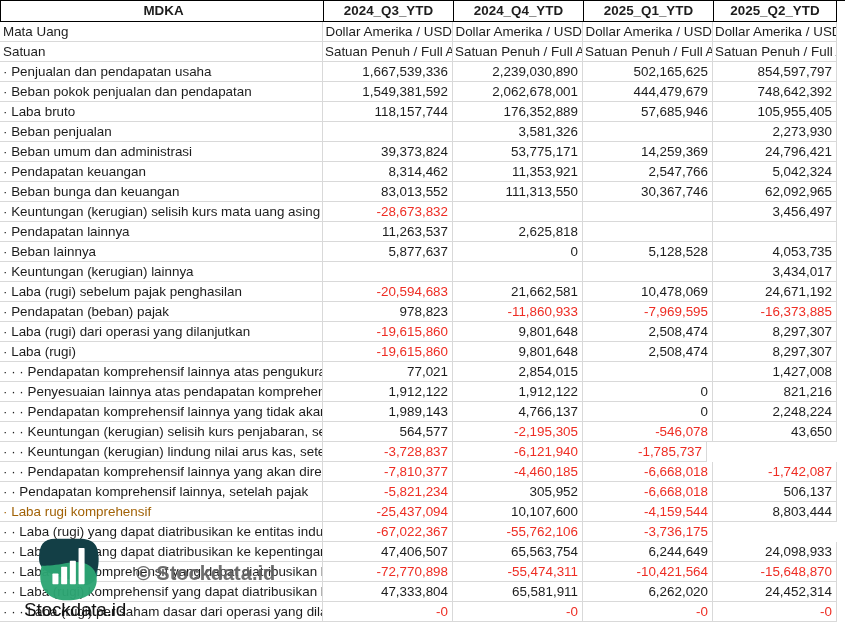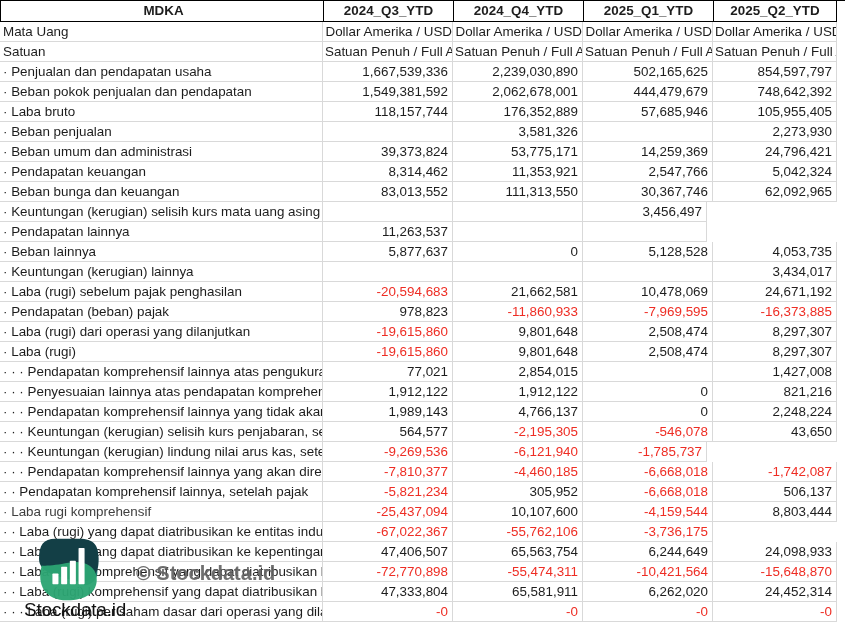--- a/index.html
+++ b/index.html
@@ -11,21 +11,21 @@
          font-weight:bold;text-align:center;line-height:19px;overflow:hidden;white-space:nowrap;}
   .hcell:last-child{border-right:1px solid #000;}
   .cell{box-sizing:border-box;border-right:1px solid #d9d9d9;border-bottom:1px solid #d9d9d9;
         line-height:19px;overflow:hidden;white-space:nowrap;}
   .label-col{width:323px;padding-left:3px;}
   .val-col{width:130px;}
   .val-col.c3{width:124px;}
   .num{text-align:right;padding-right:4px;}
   .meta-val{text-align:right;padding-left:2px;}
   .neg{color:#ee2d24;}
-  .muted{color:#404040;}
+  .muted{color:#a16207;}
   
   .wm-logo{position:absolute;left:35px;top:536px;width:67px;height:67px;}
   .wm-brand{position:absolute;left:24px;top:599px;font-size:19px;font-weight:normal;
             color:#111111;letter-spacing:-0.2px;}
   .wm-copy{position:absolute;left:136px;top:562px;font-size:20px;font-weight:bold;
            color:rgba(100,100,100,0.92);}
 </style>
 </head>
 <body>
 
@@ -96,27 +96,29 @@
       </div>
       <div class="row">
         <div class="cell label-col">· Beban bunga dan keuangan</div>
         <div class="cell val-col c0 num">83,013,552</div>
         <div class="cell val-col c1 num">111,313,550</div>
         <div class="cell val-col c2 num">30,367,746</div>
         <div class="cell val-col c3 num">62,092,965</div>
       </div>
       <div class="row">
         <div class="cell label-col">· Keuntungan (kerugian) selisih kurs mata uang asing</div>
+        <div class="cell val-col c0 num neg">-28,673,832</div>
         <div class="cell val-col c1 num"></div>
         <div class="cell val-col c2 num"></div>
         <div class="cell val-col c3 num">3,456,497</div>
       </div>
       <div class="row">
         <div class="cell label-col">· Pendapatan lainnya</div>
         <div class="cell val-col c0 num">11,263,537</div>
+        <div class="cell val-col c1 num">2,625,818</div>
         <div class="cell val-col c2 num"></div>
         <div class="cell val-col c3 num"></div>
       </div>
       <div class="row">
         <div class="cell label-col">· Beban lainnya</div>
         <div class="cell val-col c0 num">5,877,637</div>
         <div class="cell val-col c1 num">0</div>
         <div class="cell val-col c2 num">5,128,528</div>
         <div class="cell val-col c3 num">4,053,735</div>
       </div>
@@ -178,21 +180,21 @@
       </div>
       <div class="row">
         <div class="cell label-col">· · · Keuntungan (kerugian) selisih kurs penjabaran, setelah pajak</div>
         <div class="cell val-col c0 num">564,577</div>
         <div class="cell val-col c1 num neg">-2,195,305</div>
         <div class="cell val-col c2 num neg">-546,078</div>
         <div class="cell val-col c3 num">43,650</div>
       </div>
       <div class="row">
         <div class="cell label-col">· · · Keuntungan (kerugian) lindung nilai arus kas, setelah pajak</div>
-        <div class="cell val-col c0 num neg">-9,269,536</div>
+        <div class="cell val-col c0 num neg">-3,728,837</div>
         <div class="cell val-col c2 num neg">-6,121,940</div>
         <div class="cell val-col c3 num neg">-1,785,737</div>
       </div>
       <div class="row">
         <div class="cell label-col">· · · Pendapatan komprehensif lainnya yang akan direklasifikasi ke laba rugi</div>
         <div class="cell val-col c0 num neg">-7,810,377</div>
         <div class="cell val-col c1 num neg">-4,460,185</div>
         <div class="cell val-col c2 num neg">-6,668,018</div>
         <div class="cell val-col c3 num neg">-1,742,087</div>
       </div>

